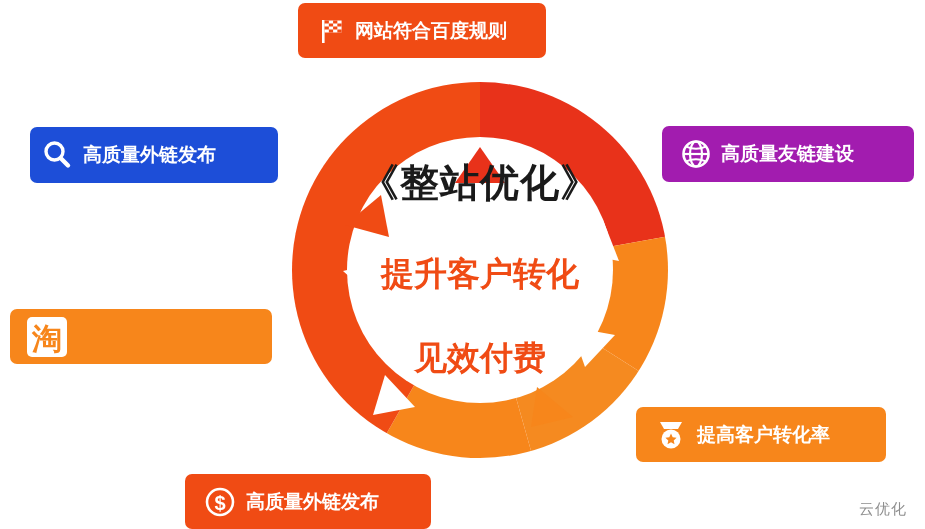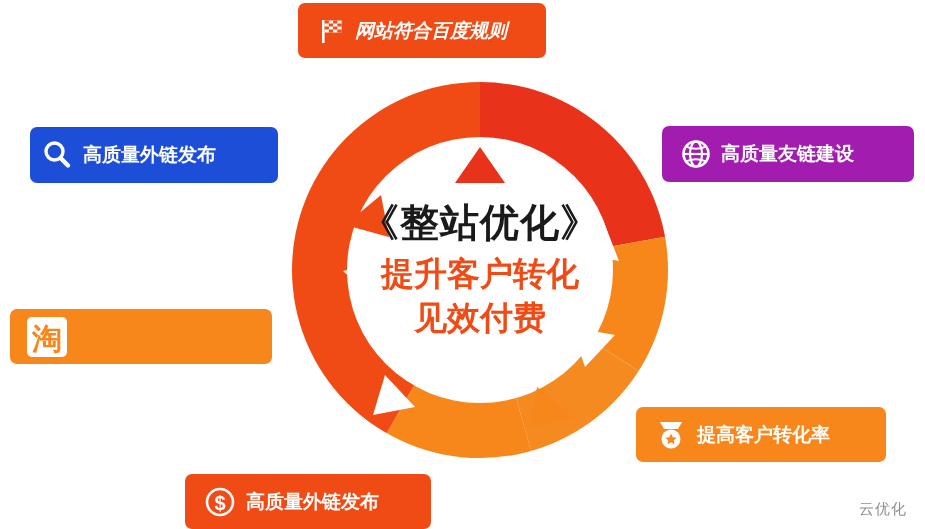--- a/index.html
+++ b/index.html
@@ -15,20 +15,21 @@
   
   .ring-wrap{
     position:absolute;left:285px;top:75px;width:390px;height:390px;
   }
   .ring-svg{position:absolute;left:0;top:0;}
 
   .center-text{
     position:absolute;left:0;top:0;width:390px;height:390px;
     display:flex;flex-direction:column;align-items:center;justify-content:center;
     pointer-events:none;
+    gap:40px;
   }
   .center-title{
     font-size:39px;font-weight:bold;color:#1a1a1a;letter-spacing:1px;
     line-height:1.25;margin-bottom:4px;
   }
   .center-sub{
     font-size:33px;font-weight:bold;color:#f04b14;line-height:1.35;
     text-align:right;
   }
 
@@ -43,21 +44,21 @@
     font-weight:bold;
     white-space:nowrap;
   }
   .pill .ico{
     display:flex;align-items:center;justify-content:center;
     flex:0 0 auto;
   }
   .pill .lbl{margin-left:9px;}
 
   
-  #pill-top      {left:298px;top:3px;width:248px;height:55px;padding:0 18px;background:#f04b14;font-style:italic;}
+  #pill-top      {left:298px;top:3px;width:248px;height:55px;padding:0 18px;background:#f04b14;}
   #pill-left-top {left:30px; top:127px;width:248px;height:56px;padding:0 10px;background:#1d4ed8;}
   #pill-right-top{left:662px;top:126px;width:252px;height:56px;padding:8px 18px;background:#a21caf;}
   #pill-left-bot {left:10px; top:309px;width:262px;height:55px;padding:0 14px;background:#f7861b;color:#3a3a3a;}
   #pill-right-bot{left:636px;top:407px;width:250px;height:55px;padding:0 18px;background:#f7861b;align-items:center;}
   #pill-bottom   {left:185px;top:474px;width:246px;height:55px;padding:0 18px;background:#f04b14;}
 
   
   .watermark{
     position:absolute;right:18px;bottom:10px;
     color:#8e8e8e;font-size:15px;letter-spacing:1px;text-align:right;

